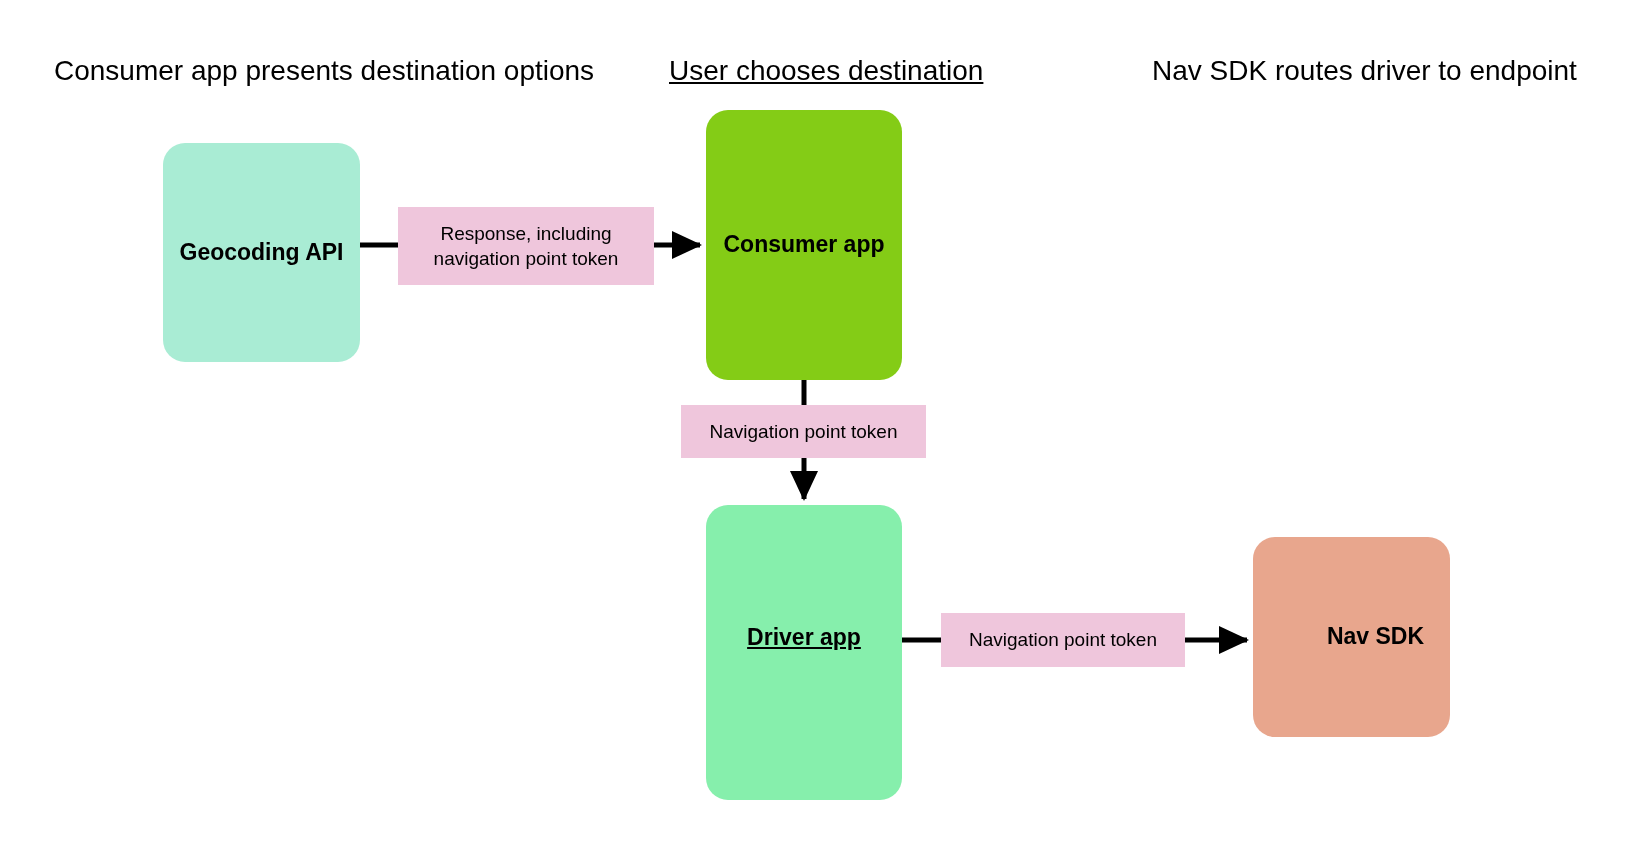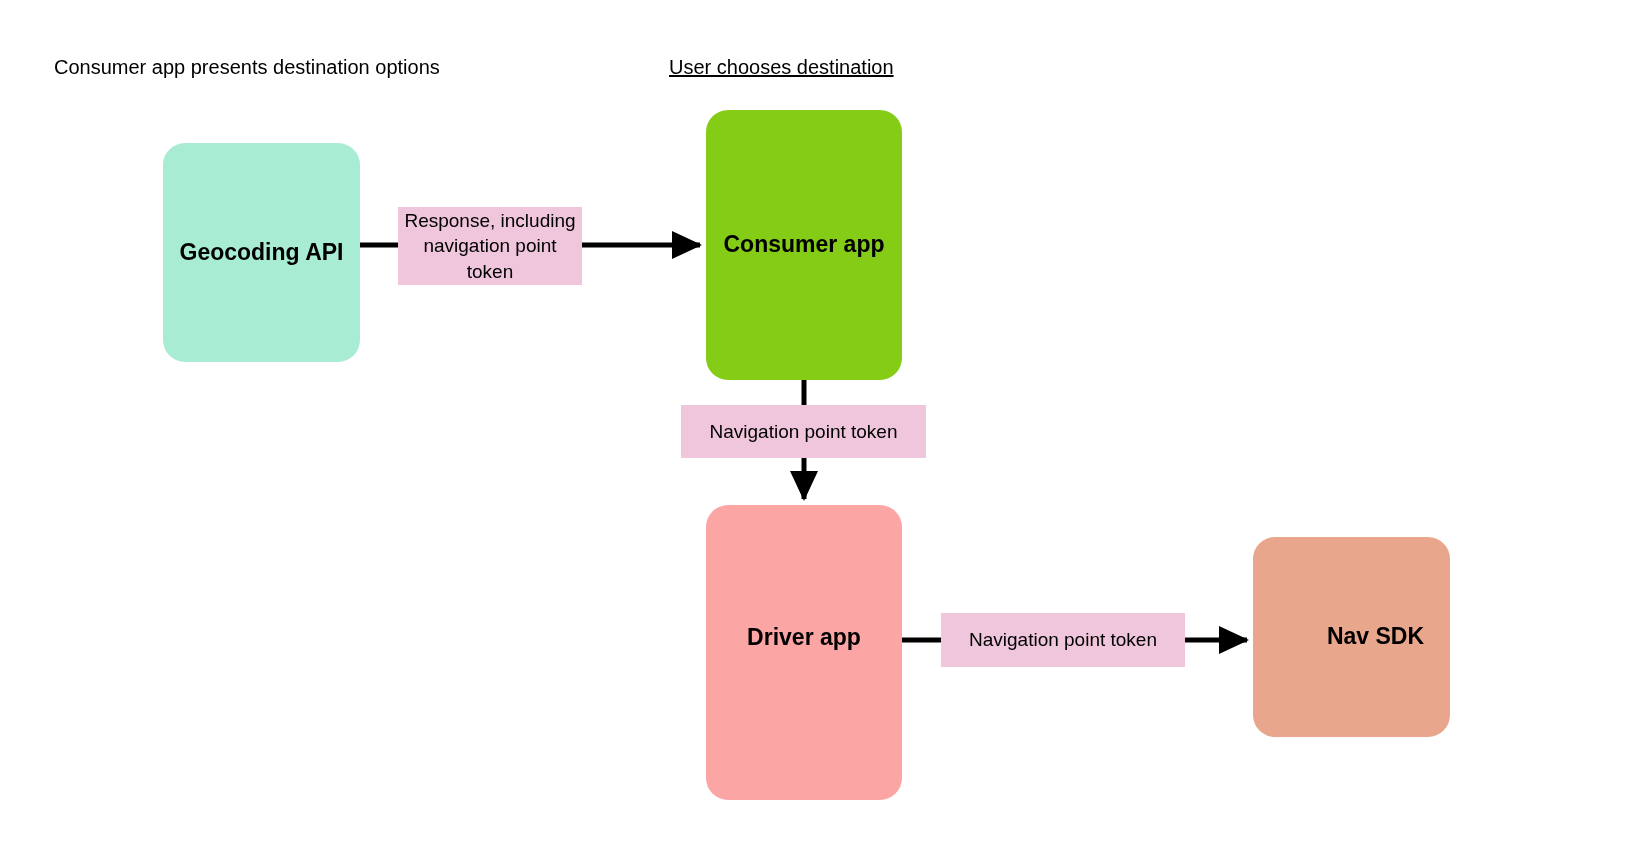--- a/index.html
+++ b/index.html
@@ -16,21 +16,21 @@
     position: relative;
     width: 1646px;
     height: 868px;
     background: #ffffff;
     overflow: hidden;
   }
 
   
   .column-heading {
     position: absolute;
-    font-size: 20px;
+    font-size: 28px;
     font-weight: 400;
     color: #000000;
     white-space: nowrap;
     line-height: 1;
   }
   #heading-left   { left: 54px;   top: 57px; }
   #heading-middle { left: 669px;  top: 57px; text-decoration: underline; }
   #heading-right  { left: 1152px; top: 57px; }
 
   
@@ -80,21 +80,21 @@
   .edge-label-text {
     font-size: 19px;
     font-weight: 400;
     color: #000000;
     text-align: center;
     line-height: 1.32;
   }
 
   #edge-label-response {
     left: 398px; top: 207px;
-    width: 184px; height: 78px;
+    width: 256px; height: 78px;
   }
   #edge-label-token-vertical {
     left: 681px; top: 405px;
     width: 245px; height: 53px;
   }
   #edge-label-token-horizontal {
     left: 941px; top: 613px;
     width: 244px; height: 54px;
   }
 
@@ -108,20 +108,21 @@
     pointer-events: none;
   }
 </style>
 </head>
 <body>
 
 <div id="diagram-canvas">
 
   <div class="column-heading" id="heading-left">Consumer app presents destination options</div>
   <div class="column-heading" id="heading-middle">User chooses destination</div>
+  <div class="column-heading" id="heading-right">Nav SDK routes driver to endpoint</div>
 
   <svg id="connector-layer" viewBox="0 0 1646 868" xmlns="http://www.w3.org/2000/svg">
     <defs>
       <marker id="arrowhead" markerWidth="7" markerHeight="7" refX="5.6" refY="3" orient="auto" markerUnits="strokeWidth">
         <path d="M 0 0.2 L 6 3 L 0 5.8 z" fill="#000000"></path>
       </marker>
     </defs>
 
     <line x1="360" y1="245" x2="700" y2="245" stroke="#000000" stroke-width="5" marker-end="url(#arrowhead)"></line>
 
@@ -131,21 +132,21 @@
   </svg>
 
   <div class="node-box" id="node-geocoding-api" style="background:#A9ECD4; z-index:2;">
     <span class="node-label">Geocoding API</span>
   </div>
 
   <div class="node-box" id="node-consumer-app" style="background:#84cc16; z-index:2;">
     <span class="node-label">Consumer app</span>
   </div>
 
-  <div class="node-box" id="node-driver-app" style="background:#fca5a5; z-index:2;">
+  <div class="node-box" id="node-driver-app" style="background:#86efac; z-index:2;text-decoration:underline;">
     <span class="node-label" style="position:relative; top:-15px;">Driver app</span>
   </div>
 
   <div class="node-box" id="node-nav-sdk" style="background:#E8A68D; z-index:2;">
     <span class="node-label">Nav SDK</span>
   </div>
 
   <div class="edge-label" id="edge-label-response" style="background:#EFC6DC;">
     <span class="edge-label-text">Response, including navigation point token</span>
   </div>

